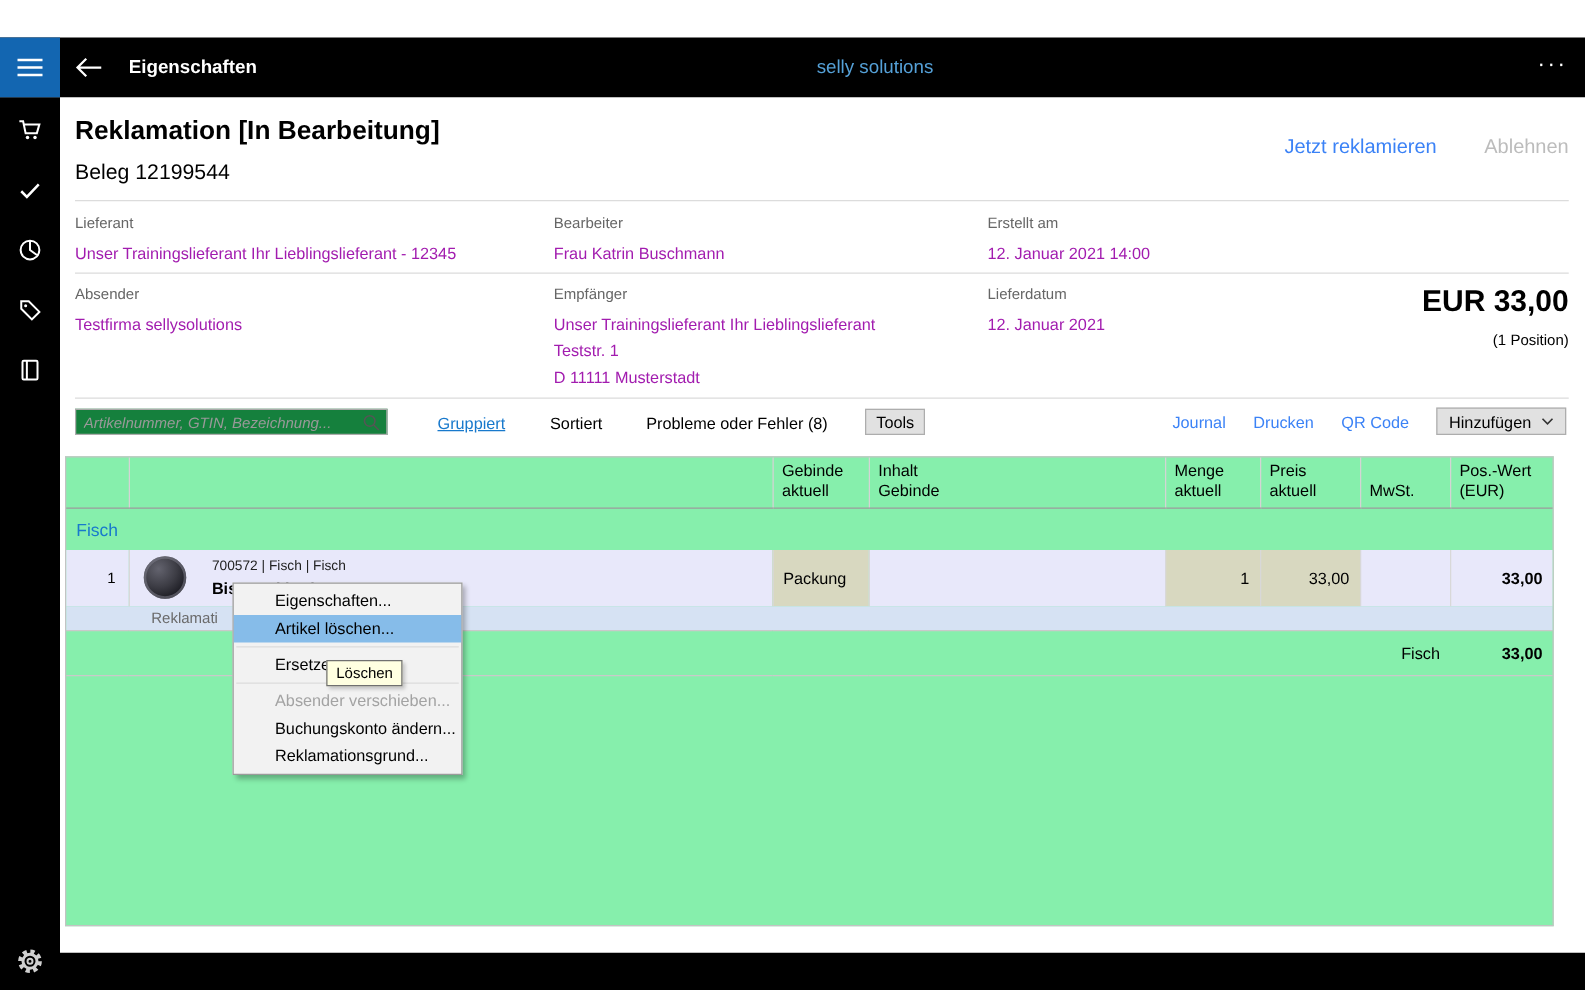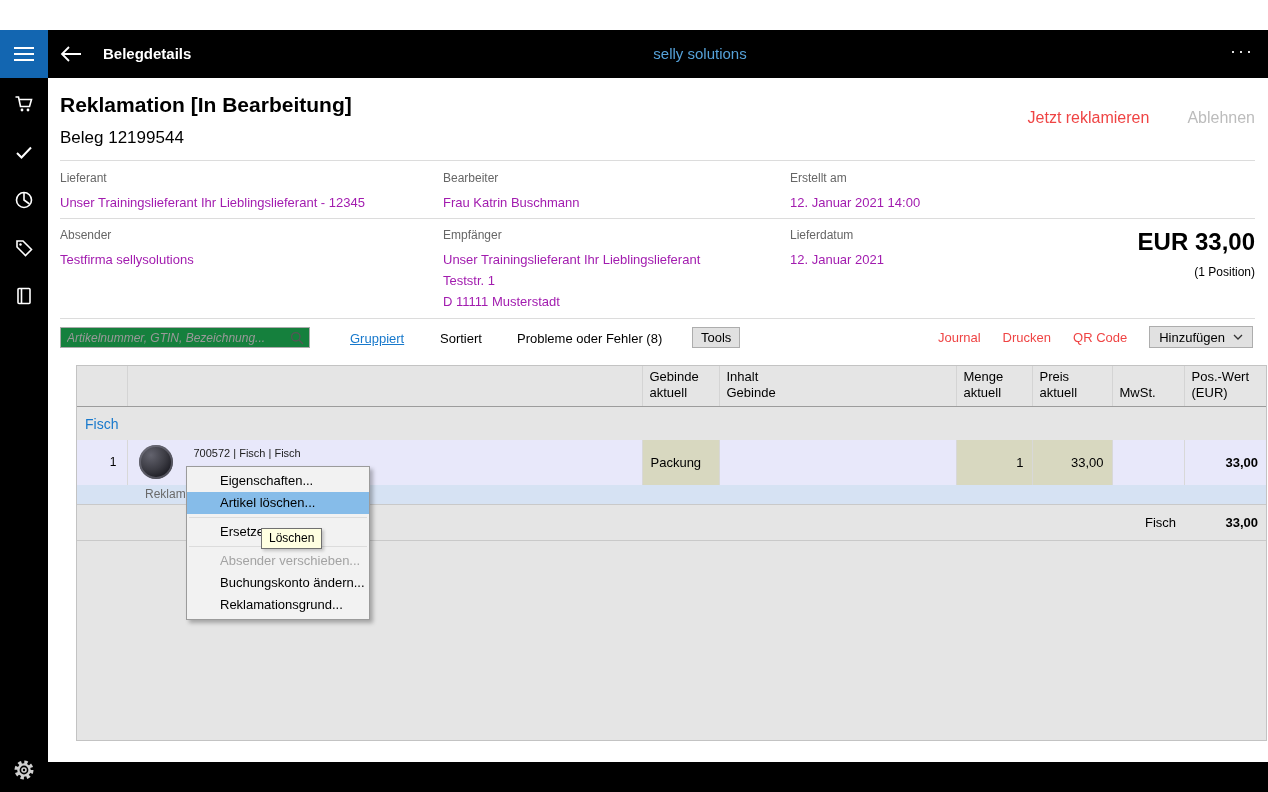--- a/index.html
+++ b/index.html
@@ -32,21 +32,21 @@
            display:flex;flex-direction:column;align-items:center;padding-top:15px;gap:26px;box-sizing:border-box;}
   .side-icon{width:22px;height:22px;cursor:pointer;}
   .gear-slot{position:absolute;bottom:7px;left:13px;}
   .bottombar{position:absolute;left:48px;top:762px;width:1220px;height:30px;background:#000;}
 
   
   .main{position:absolute;left:48px;top:78px;width:1220px;height:684px;background:#fff;}
   .doc-title{position:absolute;left:12px;top:15px;font-size:21px;font-weight:700;}
   .doc-sub{position:absolute;left:12px;top:50px;font-size:17px;}
   .actions{position:absolute;right:13px;top:31px;display:flex;gap:38px;font-size:16px;align-items:center;}
-  .link{color:#ef4444;cursor:pointer;}
+  .link{color:#3b82f6;cursor:pointer;}
   .action-disabled{color:#bcbcbc;cursor:default;}
   .hr{position:absolute;left:12px;right:13px;height:1px;background:#dcdcdc;}
 
   .field{position:absolute;}
   .flabel{font-size:12px;color:#666;margin-bottom:7px;}
   .fvalue{font-size:13px;color:#a21caf;line-height:21px;}
 
   .total{position:absolute;right:13px;top:150px;text-align:right;}
   .total-amount{font-size:24px;font-weight:700;}
   .total-pos{font-size:12px;margin-top:9px;}
@@ -61,22 +61,22 @@
   .t-gruppiert{left:302px;color:#1879cc;text-decoration:underline;}
   .t-sortiert{left:392px;}
   .t-probleme{left:469px;}
   .btn{background:#e1e1e1;border:1px solid #adadad;font-size:13px;color:#000;
        display:flex;align-items:center;justify-content:center;box-sizing:border-box;cursor:pointer;}
   .btn-tools{position:absolute;left:644px;top:249px;height:21px;padding:0 8px;}
   .right-tools{position:absolute;right:15px;top:248px;height:22px;display:flex;align-items:center;gap:22px;font-size:13px;}
   .btn-add{height:22px;padding:0 9px;gap:8px;}
 
   
-  .table-wrap{position:absolute;left:28px;top:287px;width:1191px;height:376px;
-              border:1px solid #c3c3c3;box-sizing:border-box;background:#e5e5e5;}
+  .table-wrap{position:absolute;left:4px;top:287px;width:1191px;height:376px;
+              border:1px solid #c3c3c3;box-sizing:border-box;background:#86efac;}
   table{width:100%;border-collapse:collapse;table-layout:fixed;font-size:13px;}
   th{font-weight:400;text-align:left;vertical-align:bottom;white-space:pre-line;
      border-right:1px solid #d4d4d4;border-bottom:1px solid #9c9c9c;
      font-size:13px;line-height:1.22;padding:3px 7px 5px;height:25px;}
   th:last-child{border-right:none;}
   .group-row td{padding:9px 8px 8px;color:#1879cc;font-size:14px;cursor:pointer;}
   .item-row td{height:43px;border-right:1px solid #d8d8d8;vertical-align:middle;}
   .item-row td:last-child{border-right:none;}
   .bg-sel{background:#e8e8fa;}
   .bg-khaki{background:#d8d8c0;}
@@ -116,21 +116,21 @@
     <div class="hamburger">
       <span></span>
         <span></span>
         <span></span>
     </div>
     <div class="backbtn">
       <svg width="22" height="18" viewBox="0 0 22 18">
           <path d="M21 9H2M9 2L2 9l7 7" stroke="#fff" stroke-width="1.8" fill="none"></path>
         </svg>
     </div>
-    <span class="page-title">Belegdetails</span>
+    <span class="page-title">Eigenschaften</span>
     <span class="brand">selly solutions</span>
     <div class="more">···</div>
   </div>
 
   <div class="sidebar">
     <svg class="side-icon" viewBox="0 0 22 22">
       <path d="M2.5 4h3l2 9.5h9l2-7H6.5" stroke="#fff" stroke-width="1.6" fill="none"></path>
       <circle cx="9" cy="17" r="1.4" fill="#fff"></circle>
         <circle cx="15" cy="17" r="1.4" fill="#fff"></circle>
     </svg>

